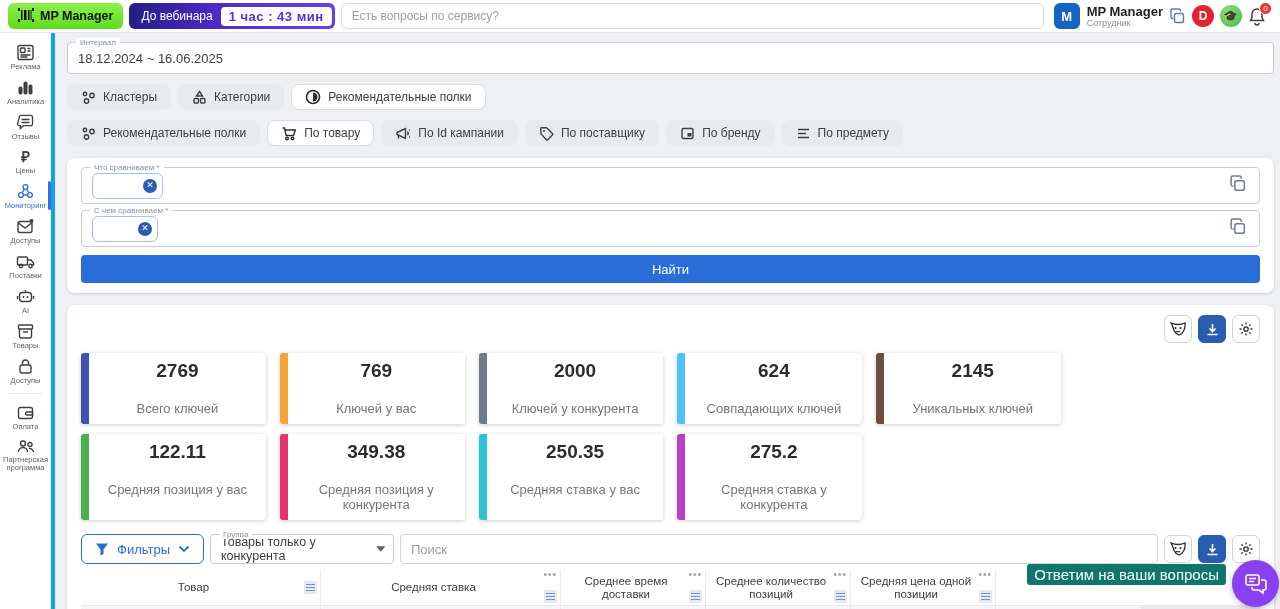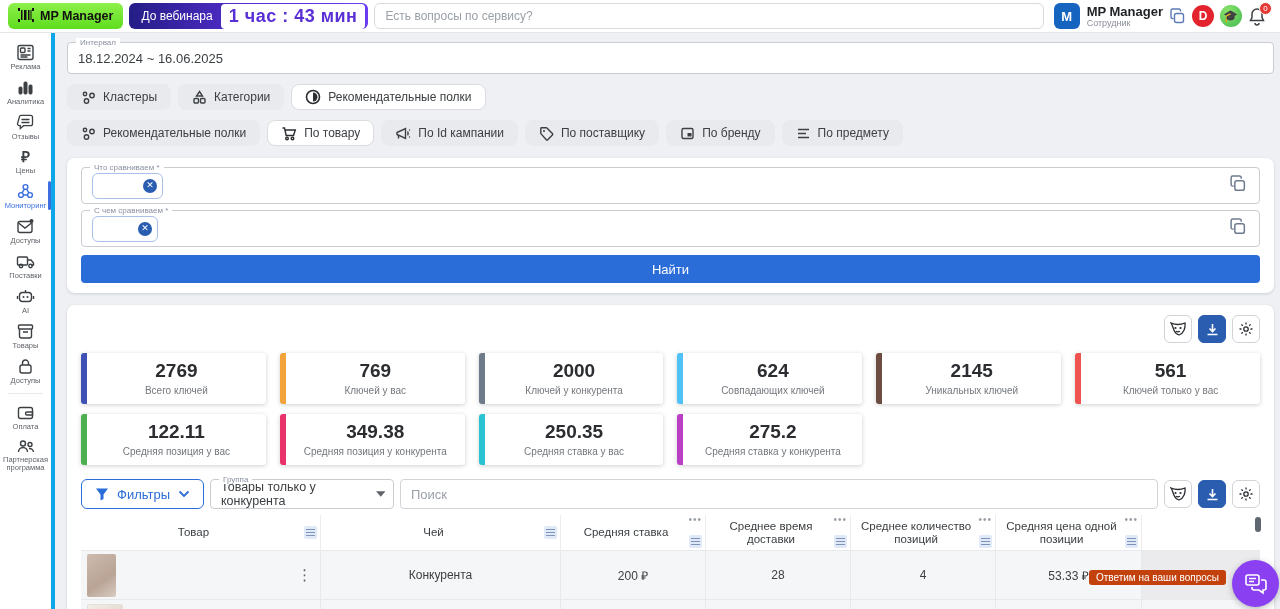--- a/index.html
+++ b/index.html
@@ -7,21 +7,21 @@
     font-family:"Liberation Sans", sans-serif; color:#3c4043; position:relative; }
 
   
   .topbar { position:absolute; top:0; left:0; width:1280px; height:33px; background:#fff;
     border-bottom:1px solid #e4e6ea; display:flex; align-items:center; padding:0 8px; gap:6px; z-index:30; }
   .logo-btn { height:26px; border-radius:6px; background:linear-gradient(180deg,#8df04a,#5fdd1e);
     display:flex; align-items:center; gap:6px; padding:0 10px; font-size:12.5px; font-weight:bold; color:#111; cursor:pointer; }
   .webinar-btn { height:26px; border-radius:6px; background:linear-gradient(90deg,#241d86,#5a2fd6 55%,#6a3df0);
     display:flex; align-items:center; padding:2px 3px 2px 12px; gap:8px; cursor:pointer; }
   .webinar-label { color:#fff; font-size:12px; }
-  .webinar-timer { background:#fff; color:#5a2fd6; font-weight:bold; font-size:18px; border-radius:4px;
+  .webinar-timer { background:#fff; color:#5a2fd6; font-weight:bold; font-size:13px; border-radius:4px;
     padding:2px 8px; letter-spacing:.5px; }
   .help-search { flex:1; height:26px; border:1px solid #d9dbe0; border-radius:6px; padding:0 10px;
     font-size:12px; color:#3c4043; outline:none; background:#fff; max-width:724px; }
   .help-search::placeholder { color:#9aa0a6; }
   .account { display:flex; align-items:center; gap:7px; margin-left:4px; }
   .avatar { width:26px; height:26px; border-radius:6px; background:#1565c0; color:#fff; display:flex;
     align-items:center; justify-content:center; font-weight:bold; font-size:13px; }
   .acct-name { font-size:13px; font-weight:bold; color:#1f2124; line-height:13px; }
   .acct-role { font-size:9px; color:#8a8f98; }
   .iconbtn { background:none; border:none; cursor:pointer; display:flex; align-items:center; }
@@ -73,24 +73,24 @@
   .find-btn { width:100%; height:28px; margin-top:2px; background:#2a6cd8; border:none; border-radius:4px;
     color:#fff; font-size:13px; cursor:pointer; font-family:inherit; }
 
   .card2 { padding:10px 14px 0; position:relative; height:330px; overflow:hidden; }
   .actions { display:flex; justify-content:flex-end; gap:6px; }
   .sq-btn { width:28px; height:28px; border:1px solid #d0d3d8; background:#fff; border-radius:6px;
     display:flex; align-items:center; justify-content:center; cursor:pointer; font-size:14px; color:#3c4043; }
   .sq-btn.primary { background:#2a5db0; border-color:#2a5db0; color:#fff; }
 
   .stats-grid { display:grid; grid-template-columns:repeat(6,1fr); gap:14px; margin-top:10px; }
-  .stat-card { background:#fff; border-left:6px solid #22c55e; border-radius:3px;
+  .stat-card { background:#fff; border-left:8px solid #22c55e; border-radius:3px;
     box-shadow:0 1px 4px rgba(60,64,67,.25); padding:7px 4px 8px; text-align:center; }
   .stat-num { font-size:19px; font-weight:bold; color:#2b2d30; }
-  .stat-lbl { font-size:10px; color:#73777c; margin-top:3px; }
+  .stat-lbl { font-size:13px; color:#73777c; margin-top:19px; }
 
   .toolbar { display:flex; gap:6px; margin-top:14px; align-items:center; }
   .filters-btn { height:30px; border:1px solid #2a6cd8; border-radius:6px; background:#fff; color:#2a6cd8;
     font-size:13px; display:flex; align-items:center; gap:8px; padding:0 13px; cursor:pointer; font-family:inherit; }
   .group-select { height:30px; width:184px; display:flex; align-items:center; justify-content:space-between;
     padding:0 8px 0 10px; font-size:12.5px; cursor:pointer; }
   .tb-search { flex:1; height:30px; border:1px solid #d0d3d8; border-radius:4px; padding:0 10px;
     font-size:13px; outline:none; }
   .tb-search::placeholder { color:#9aa0a6; }
 
@@ -112,21 +112,21 @@
     height:49px; display:flex; align-items:center; justify-content:center; font-size:12px; color:#3c4043; }
   .t-body .t-cell:last-child { border-right:none; }
   .cell-product { justify-content:space-between !important; padding:0 8px 0 6px; }
   .pimg { width:29px; height:43px; border-radius:2px; background:linear-gradient(145deg,#cdbbad,#b9a496 60%,#d8ccc0); }
   .pimg.second { width:36px; height:41px; background:linear-gradient(150deg,#f2efe9,#ded7cb 55%,#efece4); border:1px solid #e4e0d6; }
   .kebab { color:#5f6368; font-size:15px; cursor:pointer; line-height:12px; }
   .trail-dark { background:#ebebed !important; }
   .vscroll { position:absolute; right:-1px; top:2px; width:6px; height:15px; background:#5f6670; border-radius:3px; }
 
   
-  .chat-tip { position:absolute; right:54px; bottom:24px; background:#c2410c; color:#fff; font-size:10px;
+  .chat-tip { position:absolute; right:54px; bottom:24px; background:#0f766e; color:#fff; font-size:15px;
     padding:2px 7px; border-radius:3px; z-index:40; }
   .chat-fab { position:absolute; right:1px; bottom:2px; width:47px; height:47px; border-radius:50%;
     background:#8a3ff0; display:flex; align-items:center; justify-content:center; cursor:pointer; z-index:40;
     box-shadow:0 2px 6px rgba(0,0,0,.25); }
 </style>
 </head>
 <body>
 
 <div class="topbar">
   <div class="logo-btn">
@@ -423,24 +423,20 @@
         <div class="stat-lbl">Ключей у конкурента</div>
       </div>
       <div class="stat-card" style="border-left-color: rgb(79, 195, 247);">
         <div class="stat-num">624</div>
         <div class="stat-lbl">Совпадающих ключей</div>
       </div>
       <div class="stat-card" style="border-left-color: rgb(109, 76, 65);">
         <div class="stat-num">2145</div>
         <div class="stat-lbl">Уникальных ключей</div>
       </div>
-      <div class="stat-card" style="border-left-color: rgb(239, 83, 80);">
-        <div class="stat-num">561</div>
-        <div class="stat-lbl">Ключей только у вас</div>
-      </div>
     </div>
 
     <div class="stats-grid">
       <div class="stat-card" style="border-left-color: rgb(76, 175, 80);">
         <div class="stat-num">122.11</div>
         <div class="stat-lbl">Средняя позиция у вас</div>
       </div>
       <div class="stat-card" style="border-left-color: rgb(233, 50, 107);">
         <div class="stat-num">349.38</div>
         <div class="stat-lbl">Средняя позиция у конкурента</div>
@@ -494,30 +490,20 @@
             <circle cx="8" cy="8" r="2.2"></circle>
             <path d="M8 1.5v2M8 12.5v2M1.5 8h2M12.5 8h2M3.4 3.4l1.4 1.4M11.2 11.2l1.4 1.4M12.6 3.4l-1.4 1.4M4.8 11.2l-1.4 1.4"></path>
           </svg>
       </button>
     </div>
 
     <div class="table">
       <div class="t-row t-head">
         <div class="t-cell">
           <span>Товар</span>
-          <span class="hicons center">
-              <span class="menu-ic">
-                <i></i>
-                <i></i>
-                <i></i>
-              </span>
-            </span>
-        </div>
-        <div class="t-cell">
-          <span>Чей</span>
           <span class="hicons center">
               <span class="menu-ic">
                 <i></i>
                 <i></i>
                 <i></i>
               </span>
             </span>
         </div>
         <div class="t-cell">
           <span>Средняя ставка</span>

